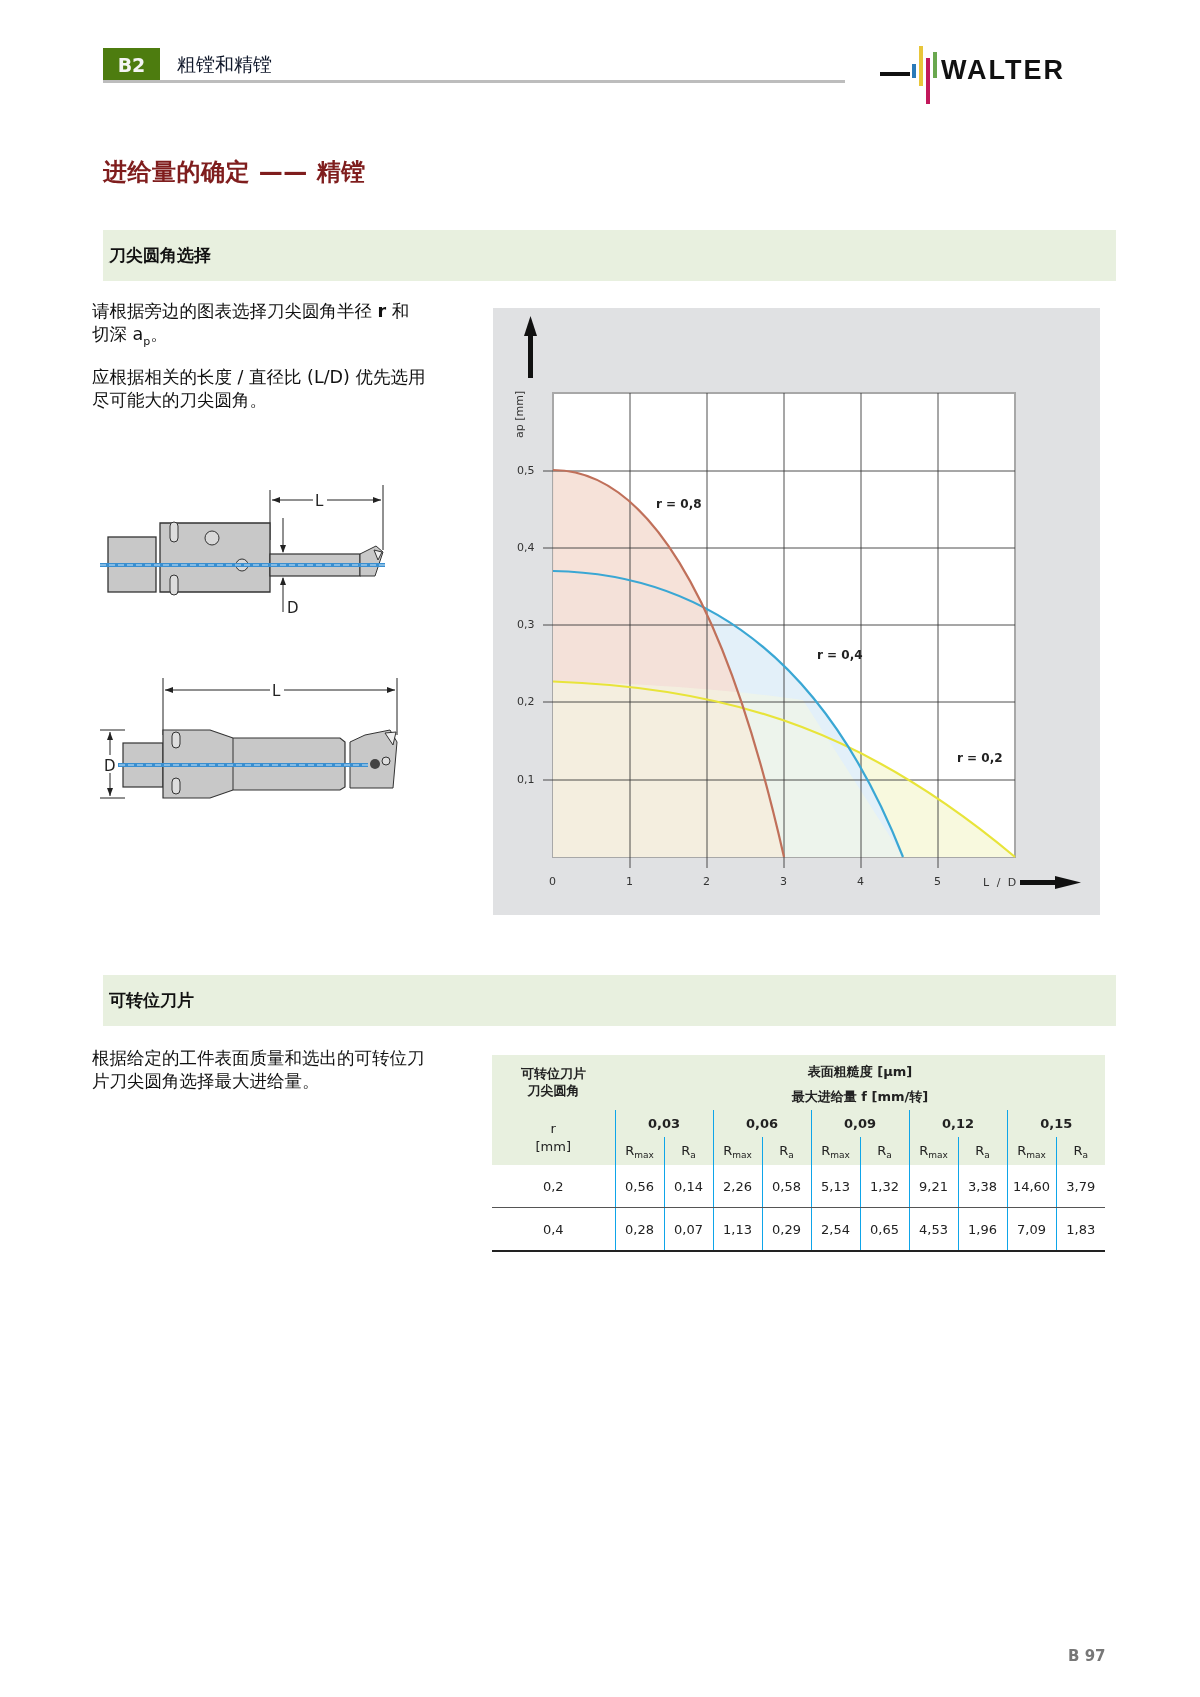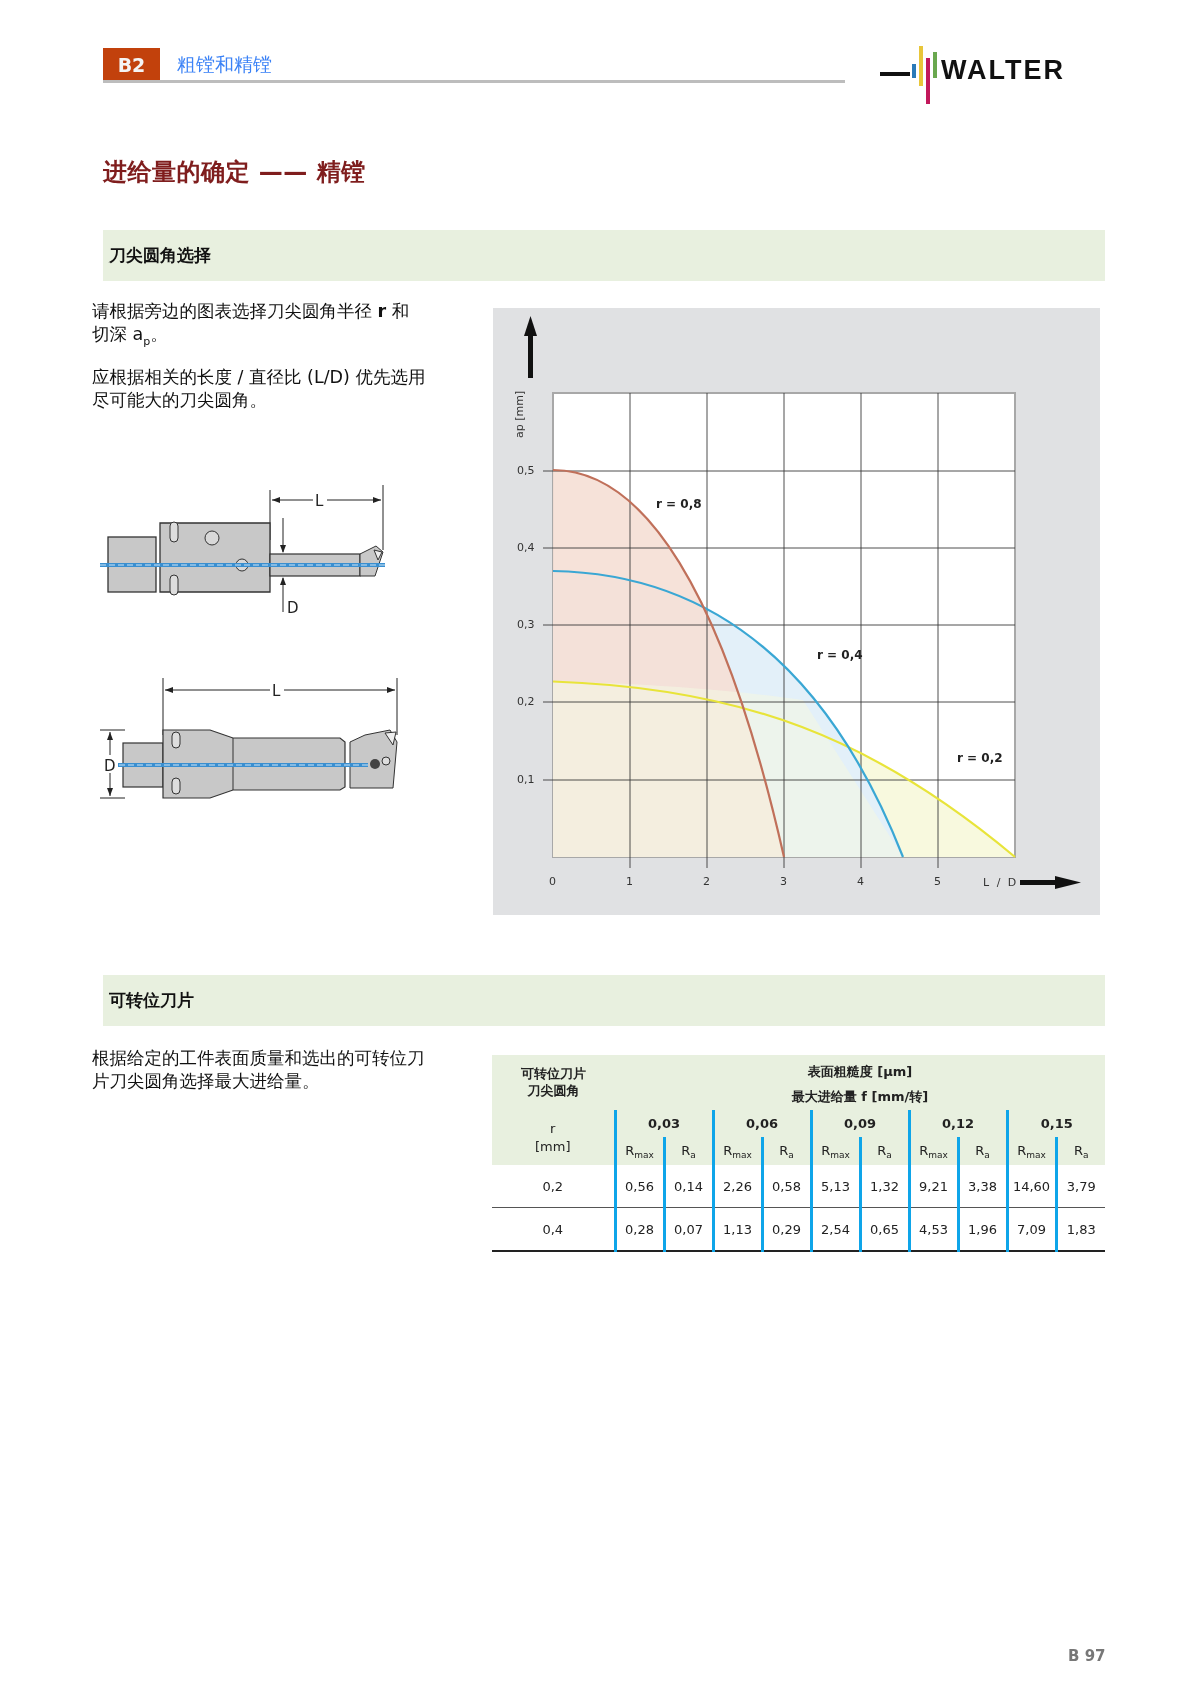--- a/index.html
+++ b/index.html
@@ -1,38 +1,38 @@
 <!DOCTYPE html>
 <html><head>
 <meta charset="utf-8">
 <style>
   html, body { margin:0; padding:0; }
   body { width:1200px; height:1697px; background:#ffffff; position:relative; font-family:"DejaVu Sans", "Liberation Sans", sans-serif; color:#1a1a1a; overflow:hidden; }
   .abs { position:absolute; }
   
-  .chap-box { left:103px; top:48px; width:57px; height:33px; background:#c2410c; color:#f4f4f4; font-size:19px; font-weight:bold; display:flex; align-items:center; justify-content:center; }
-  .chap-title { left:177px; top:52px; font-size:19px; color:#3b82f6; }
+  .chap-box { left:103px; top:48px; width:57px; height:33px; background:#4d7c0f; color:#f4f4f4; font-size:19px; font-weight:bold; display:flex; align-items:center; justify-content:center; }
+  .chap-title { left:177px; top:52px; font-size:19px; color:#0f172a; }
   .chap-rule { left:103px; top:80px; width:742px; height:3px; background:#bdbdbd; }
   .logo { left:878px; top:44px; width:230px; height:62px; }
   .page-title { left:103px; top:136px; font-size:24px; font-weight:bold; color:#7f1d1d; letter-spacing:0.5px;margin-top:20px; }
-  .band { left:103px; width:1002px; height:51px; background:#e8f0df; }
+  .band { left:103px; width:1002px; height:51px; background:#e8f0df;padding-left:11px; }
   .band-label { position:absolute; left:6px; top:14px; font-size:17px; font-weight:bold; color:#111; }
   .para { left:92px; font-size:17.5px; line-height:23px; color:#111; width:340px; }
   .para sub { font-size:11px; }
   
   .chart-panel { left:493px; top:308px; width:607px; height:607px; background:#e0e1e3; }
   .chart-svg { position:absolute; left:0; top:0; }
   .tick-lbl { position:absolute; font-size:11px; color:#333; }
   .curve-lbl { position:absolute; font-size:12px; font-weight:bold; color:#222; }
   
   .tbl { left:492px; top:1055px; width:613px; border-collapse:collapse; font-size:13px; color:#222; }
   .tbl td, .tbl th { text-align:center; padding:0; font-weight:normal; }
   .tbl thead tr { background:#e8f0df; }
   .tbl th.bold { font-weight:bold; }
-  .tbl .vl { border-left:3px solid #0ea5e9; }
+  .tbl .vl { border-left:1px solid #0ea5e9; }
   .tbl tbody td { height:42px; }
   .tbl tbody tr:first-child td { border-bottom:1px solid #555; }
   .tbl tbody tr:last-child td { border-bottom:2px solid #222; }
   .tbl .sub { font-size:9px; vertical-align:-3px; }
   .page-num { left:1068px; top:1647px; font-size:15px; font-weight:bold; color:#777; }
 </style>
 </head>
 <body>
 
 <div class="abs chap-box">B2</div>

